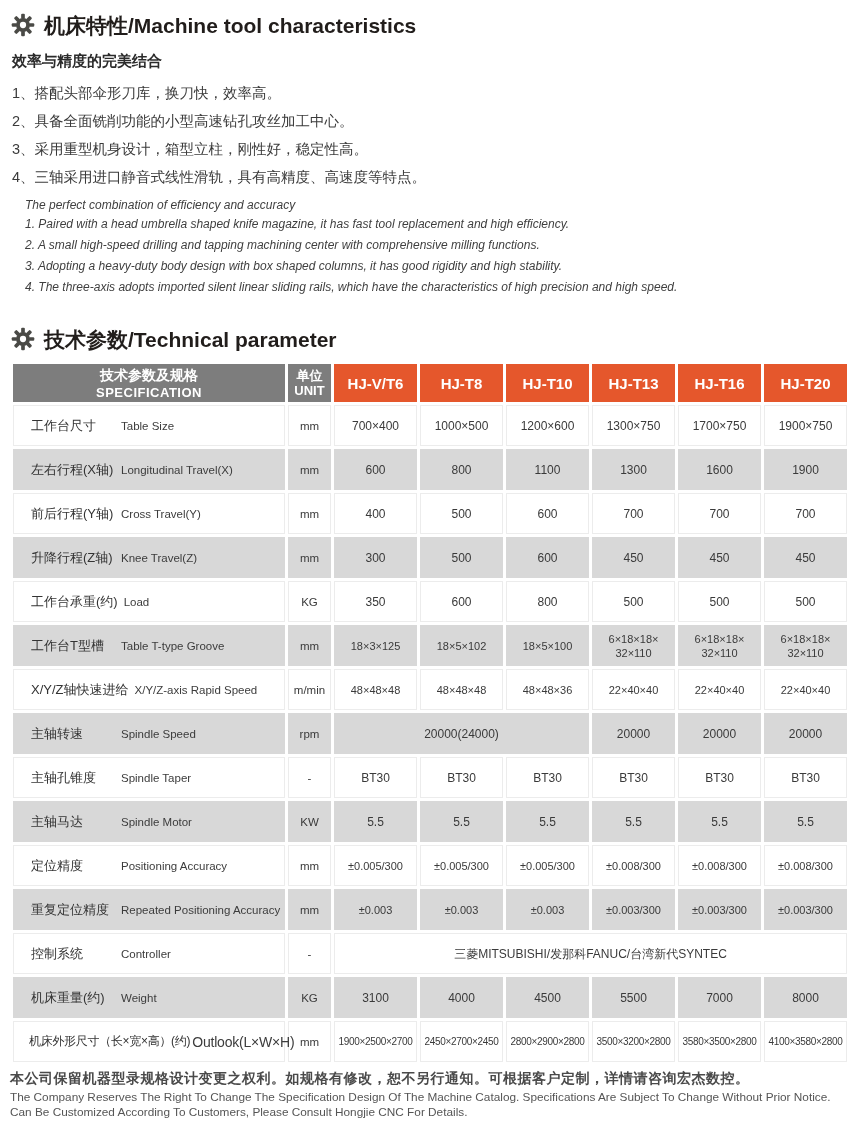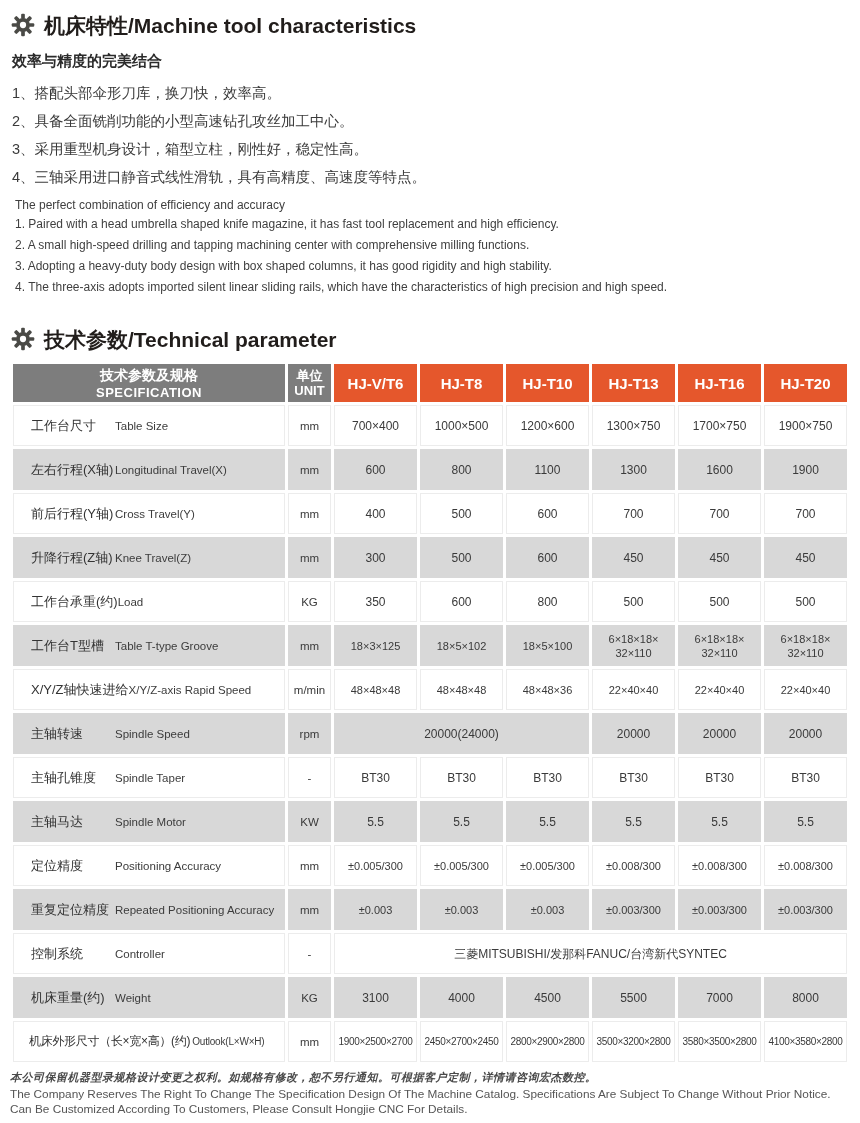--- a/index.html
+++ b/index.html
@@ -13,21 +13,21 @@
 
   .heading { display:flex; align-items:flex-start; gap:8px; }
   .heading .gear { width:26px; height:26px; flex:0 0 auto; }
   .heading .title { font-size:21px; font-weight:bold; color:#211d1b; }
 
   .subtitle { margin:12px 0 0 2px; font-size:15px; font-weight:bold; color:#2b2b2b; }
 
   .cn-points { margin:8px 0 0 2px; list-style:none; }
   .cn-points li { font-size:14.5px; color:#3a3a3a; line-height:28px; }
 
-  .en-block { margin-top:6px; margin-left:5px; }
+  .en-block { margin-top:6px; margin-left:15px;font-style:italic; }
   .en-intro { font-size:12px; color:#3f3f3f; line-height:17px; }
   .en-points { list-style:none; }
   .en-points li { font-size:12px; color:#3f3f3f; line-height:21px; }
 
   .section2 { margin-top:28px; }
 
   table.spec-table {
     border-collapse:separate; border-spacing:3px;
     width:840px; margin-top:7px; table-layout:fixed;
   }
@@ -37,35 +37,35 @@
   th.spec .l1 { font-size:14px; }
   th.spec .l2 { font-size:13px; letter-spacing:.5px; }
   th.unit { background:var(--header-gray); width:43px; font-size:13px; line-height:15px; padding:0; }
   th.model { background:var(--accent-orange); font-size:15px; }
 
   td { height:41px; font-size:12px; color:#3a3a3a; }
   tr.white td { background:#ffffff; box-shadow:inset 0 0 0 1px #ececec; }
   tr.gray  td { background:var(--row-gray); }
 
   td.label { text-align:left; padding:2px 2px 2px 18px; }
-  td.label .labwrap { display:flex; align-items:center; }
+  td.label .labwrap { display:flex; align-items:center; gap:6px; }
   td.label .cn { flex:0 0 auto; min-width:84px; font-size:13px; color:#333; white-space:nowrap; }
   td.label .en { flex:0 0 auto; font-size:11.5px; color:#3c3c3c; white-space:nowrap; }
   td.label.tight { padding-left:16px; }
   td.label.tight .labwrap { gap:2px; }
   td.label.tight .cn { font-size:12px; min-width:0; letter-spacing:-.3px; }
-  td.label.tight .en { font-size:10px; letter-spacing:-.2px; }
+  td.label.tight .en { font-size:14px; letter-spacing:-.2px; }
 
   td.unit { font-size:11.5px; padding:0; }
   td.v { line-height:14px; }
   td.v.small  { font-size:11px; }
   td.v.xsmall { font-size:10px; letter-spacing:-.3px; }
 
   .footer { margin-top:5px; }
-  .footer .cn { font-size:11px; font-weight:bold; color:#4a4a4a; letter-spacing:.5px;font-style:italic; }
+  .footer .cn { font-size:14px; font-weight:bold; color:#4a4a4a; letter-spacing:.5px; }
   .footer .en { font-size:11.8px; color:#555; line-height:15px; margin-top:2px; }
 </style>
 </head>
 <body>
 
 <div class="page">
 
   <div class="heading">
     <svg class="gear" viewBox="0 0 24 24">
       <g fill="#4a4a46">

